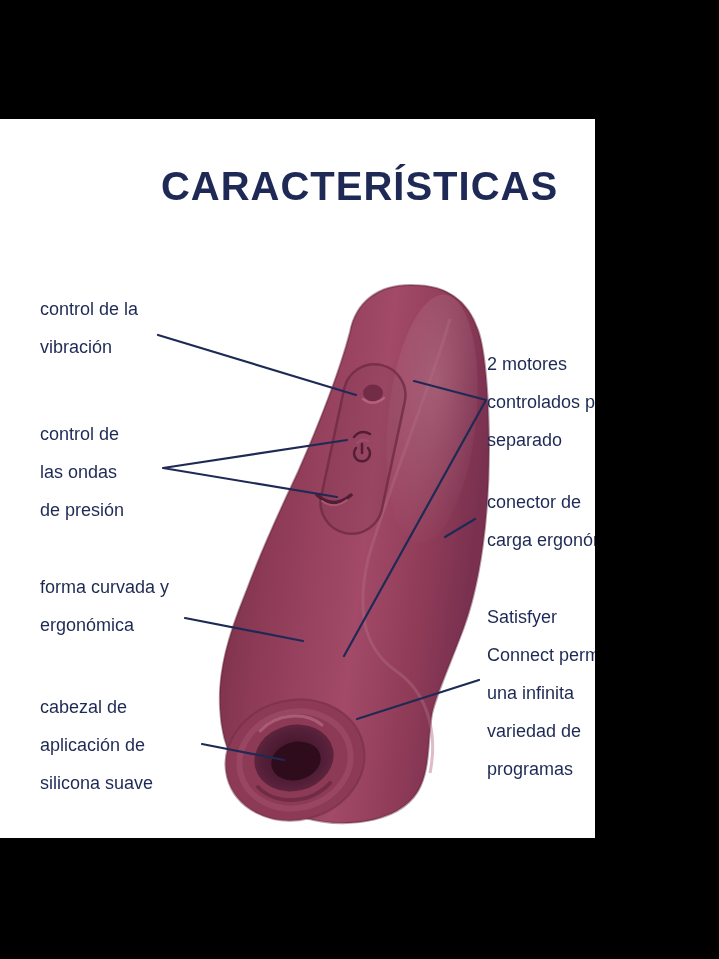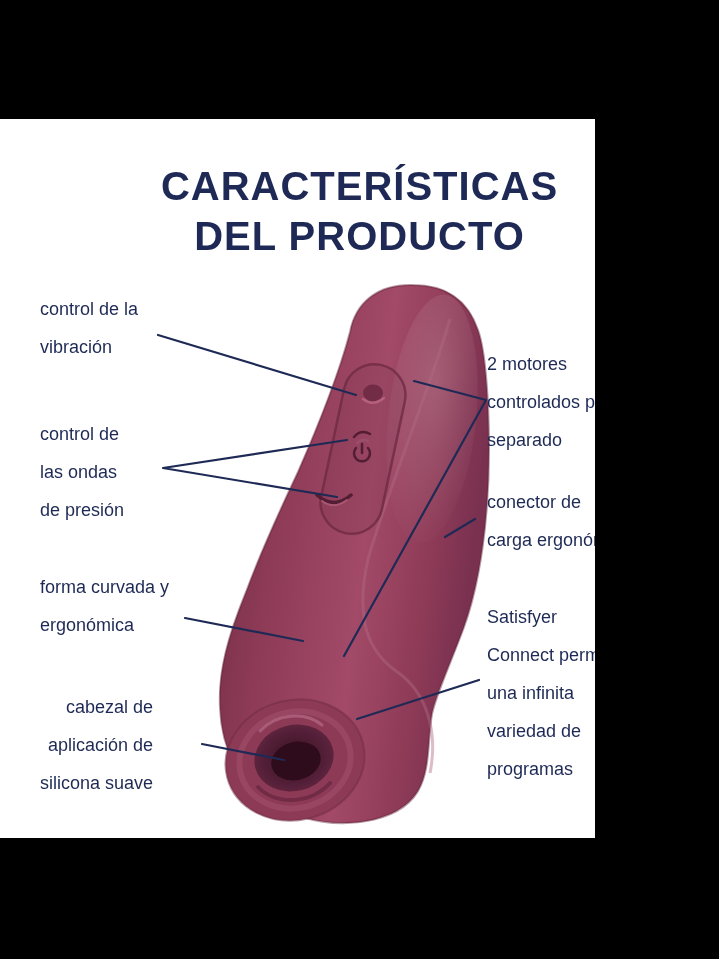--- a/index.html
+++ b/index.html
@@ -11,37 +11,36 @@
   .canvas{position:absolute;top:119px;left:0;width:719px;height:719px;background:#ffffff;}
   .title{position:absolute;top:42px;left:0;width:100%;text-align:center;
          color:#1e2a55;font-weight:bold;font-size:40px;line-height:50px;letter-spacing:1px;}
   .callout{position:absolute;color:#1e2a55;font-size:18px;line-height:38px;
            white-space:pre-line;}
   .co-left{left:40px;}
   .co-right{left:487px;}
   #co-vibration{top:171px;}
   #co-pressure{top:296px;}
   #co-shape{top:449px;}
-  #co-head{top:569px;text-align:right;}
+  #co-head{top:569px;}
   #co-motors{top:226px;}
   #co-charge{top:364px;}
   #co-connect{top:479px;}
   svg.overlay{position:absolute;top:0;left:0;width:719px;height:719px;display:block;}
 </style>
 </head>
 <body>
 
 <div class="stage">
   <div class="letterbox top"></div>
 
   <div class="canvas">
 
     <div class="title">
       <div>CARACTERÍSTICAS</div>
-      <div>DEL PRODUCTO</div>
     </div>
 
     <svg class="overlay" viewBox="0 0 719 719">
       <defs>
         <linearGradient id="bodyGrad" x1="0" y1="0" x2="1" y2="0.25">
           <stop offset="0" stop-color="#6f2b44"></stop>
           <stop offset="0.3" stop-color="#8e3b57"></stop>
           <stop offset="0.62" stop-color="#a24a68"></stop>
           <stop offset="0.85" stop-color="#8e3b57"></stop>
           <stop offset="1" stop-color="#7a3150"></stop>

